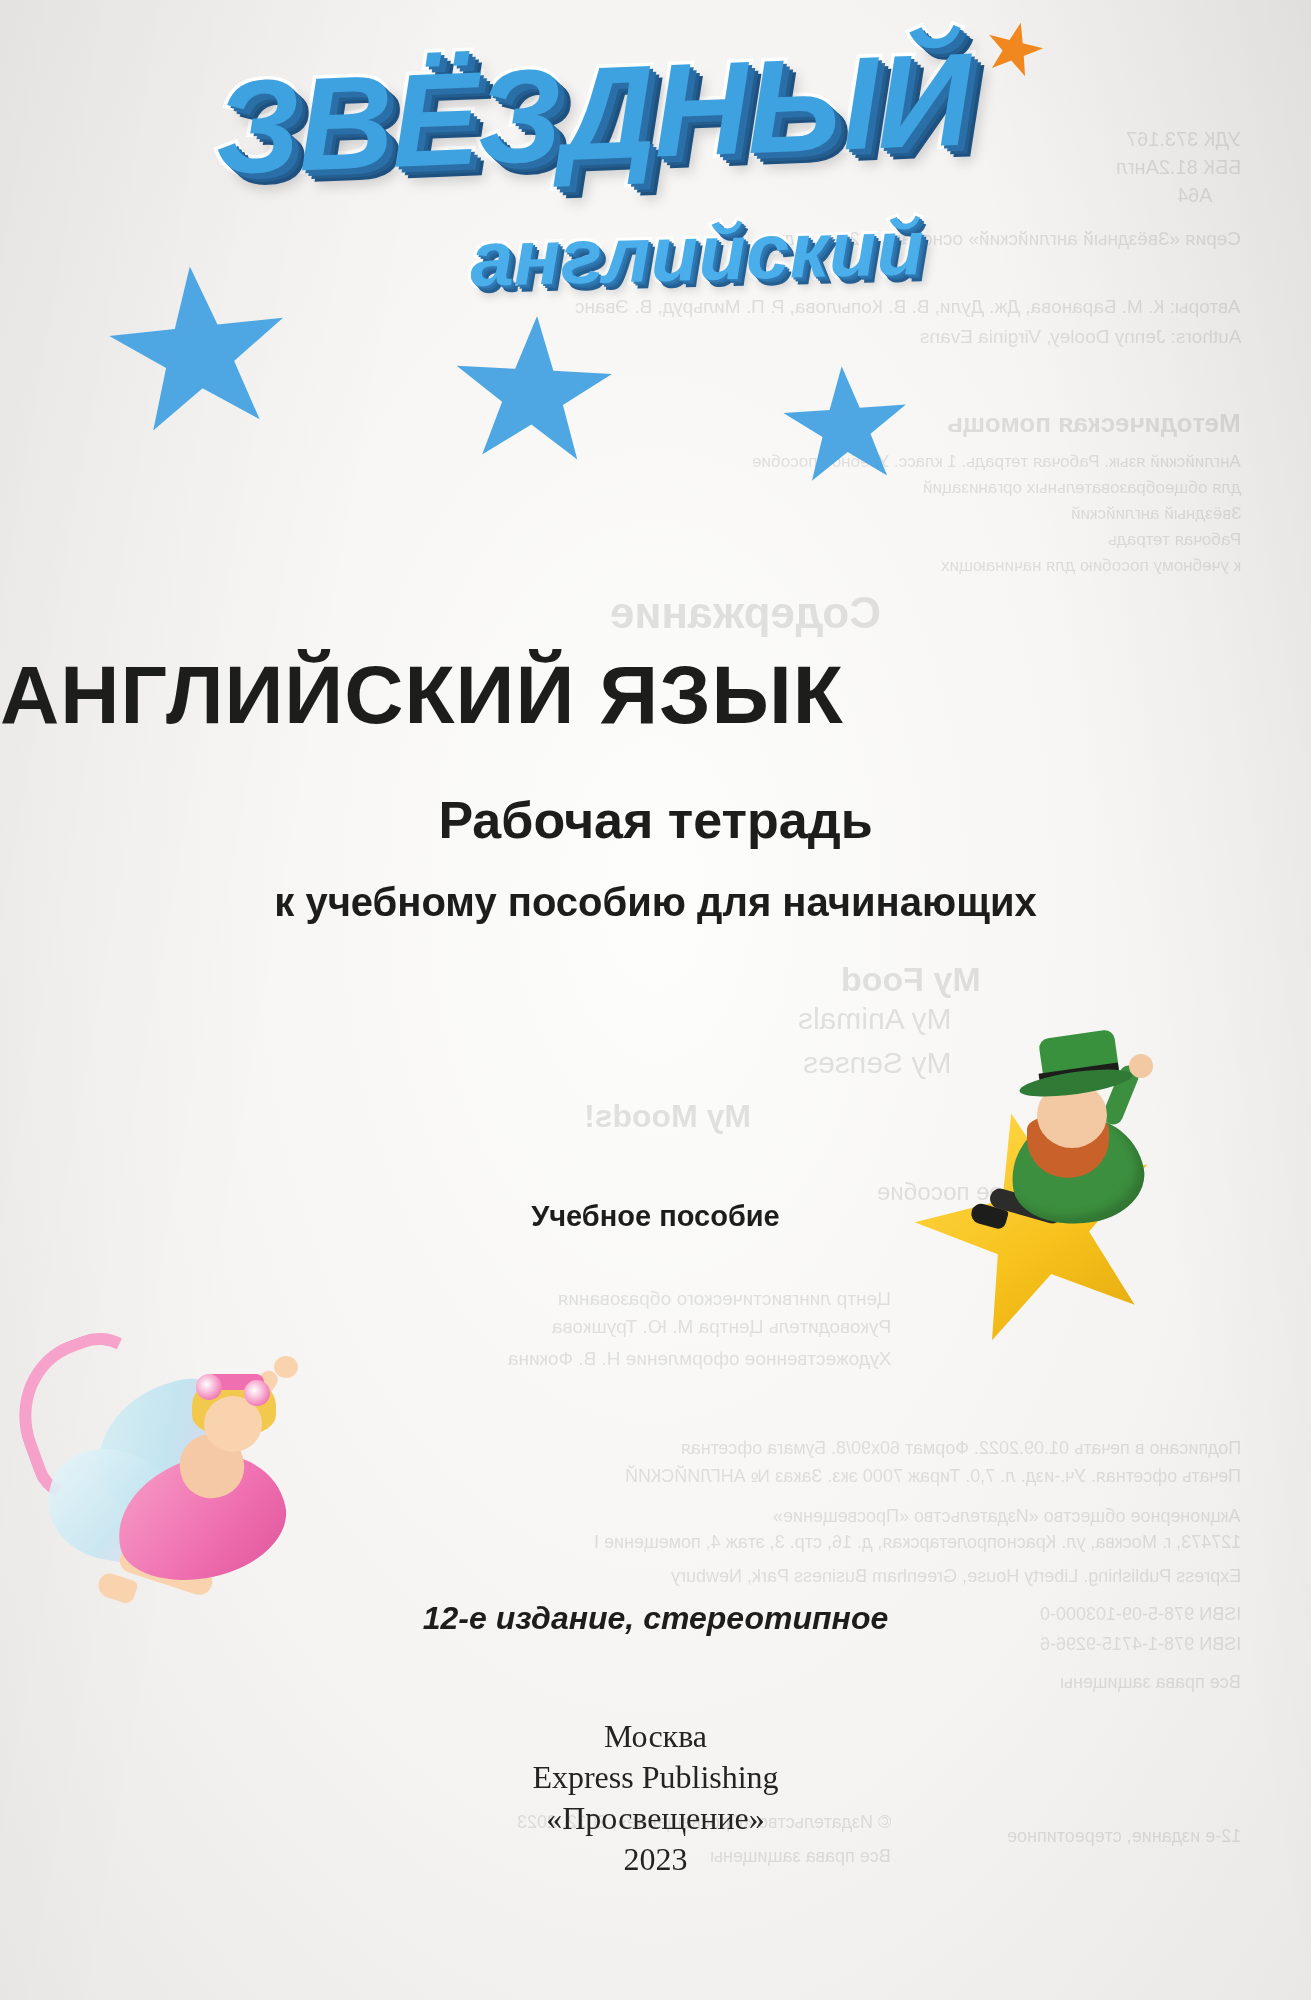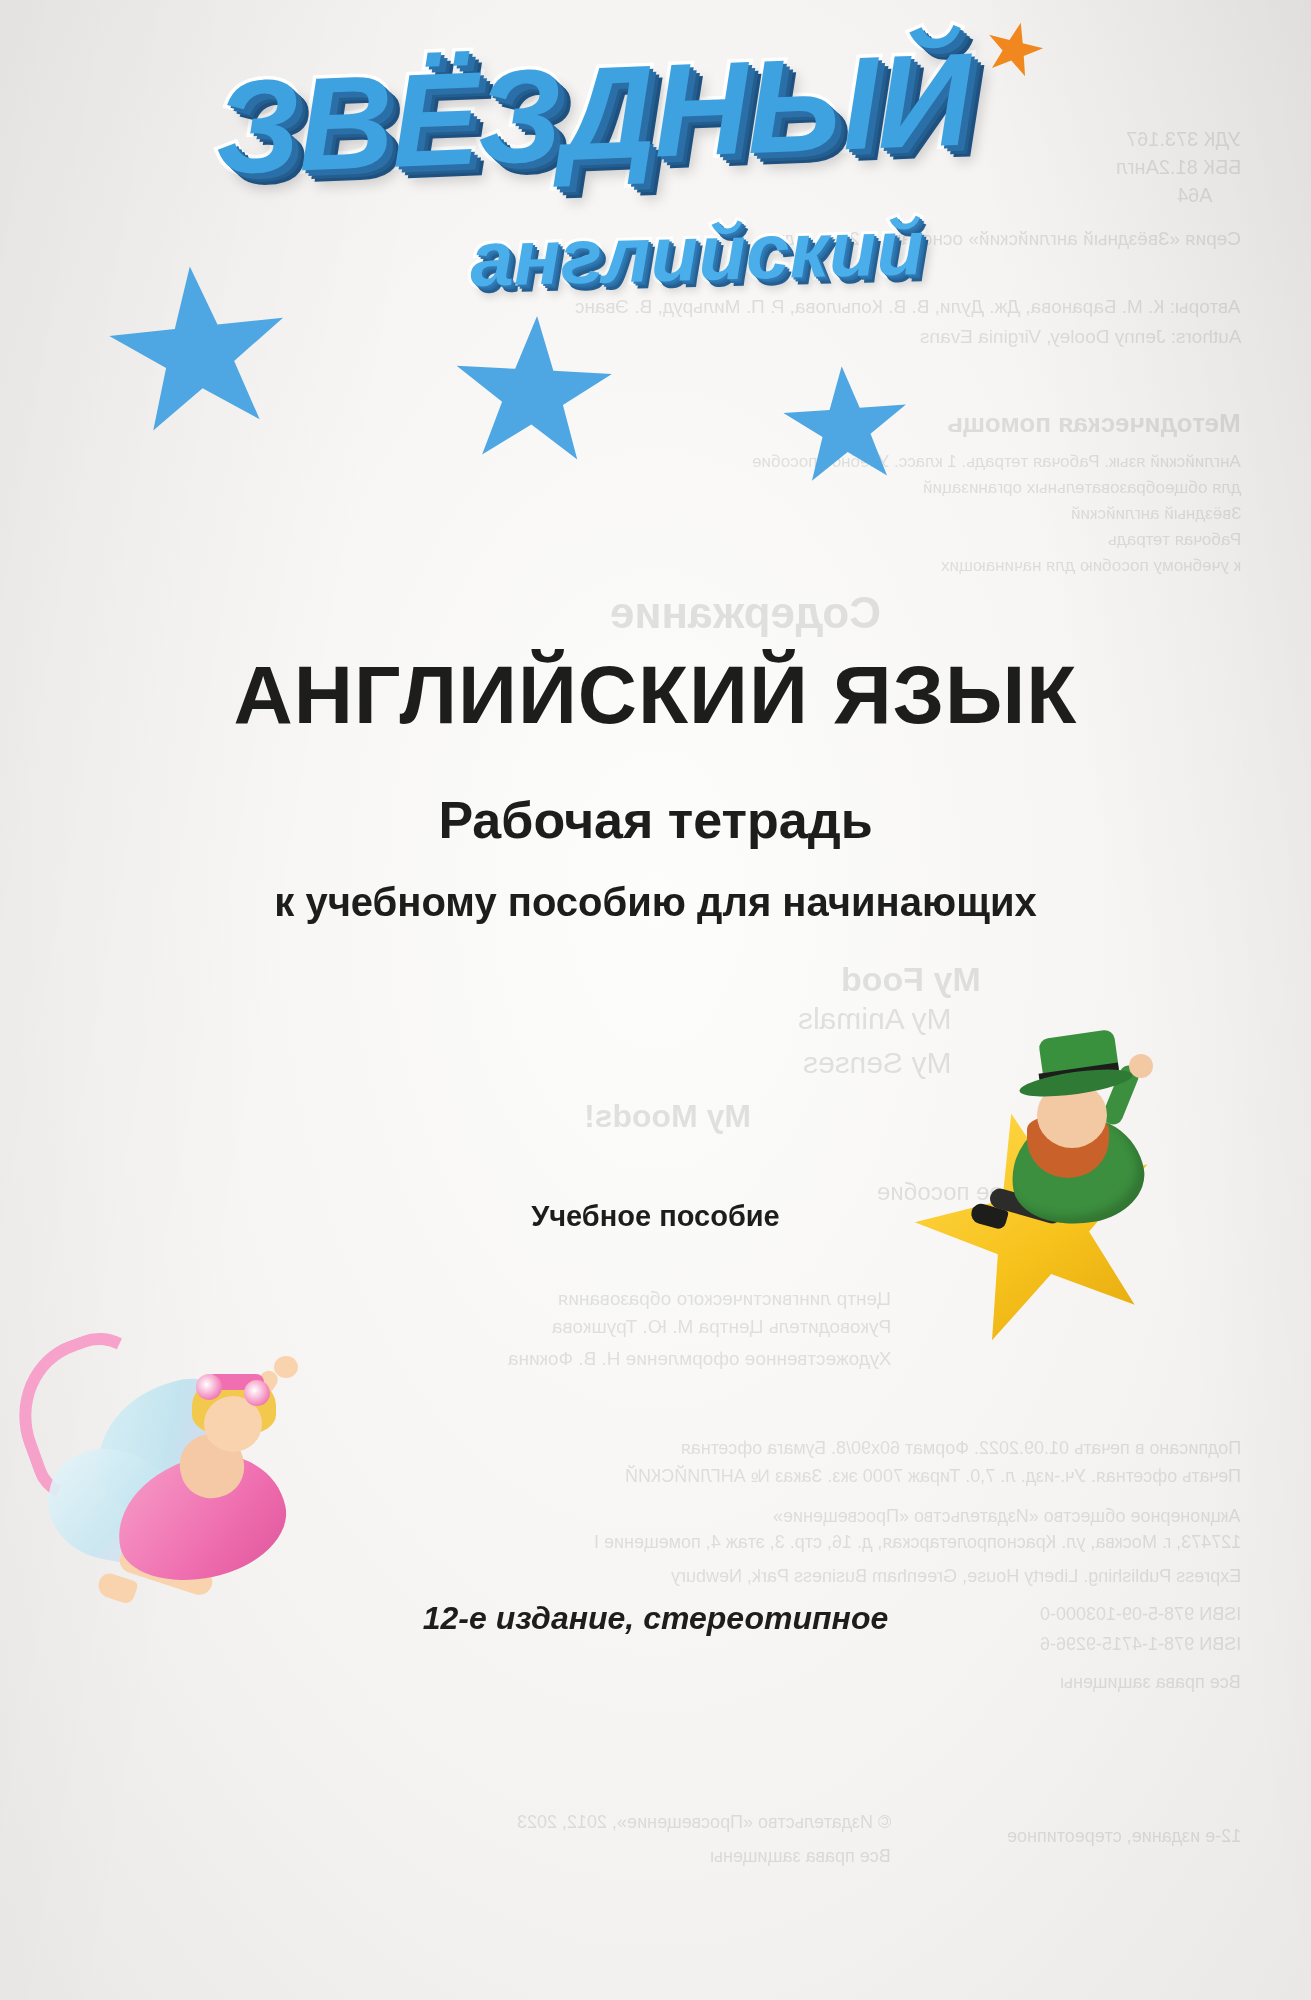--- a/index.html
+++ b/index.html
@@ -95,21 +95,20 @@
   }
   #star-big-left   { left: 108px; top: 266px; width: 182px; height: 176px; transform: rotate(-6deg); }
   #star-mid        { left: 452px; top: 316px; width: 162px; height: 156px; transform: rotate(3deg); }
   #star-right      { left: 782px; top: 366px; width: 128px; height: 124px; transform: rotate(-4deg); }
   #star-tiny-top   { left: 985px; top: 22px;  width: 58px;  height: 56px;  background: #f0881f; transform: rotate(14deg); }
 
   
   #title-main {
     position: absolute;
     left: 0; top: 648px; width: 1311px;
-    text-align: center;
     font-size: 82px;
     font-weight: bold;
     letter-spacing: 1px;
     color: #1d1d1b;
   }
   #title-sub {
     position: absolute;
     left: 0; top: 790px; width: 1311px;
     text-align: center;
     font-size: 52px;
@@ -417,20 +416,26 @@
   <div class="star" id="star-big-left"></div>
   <div class="star" id="star-mid"></div>
   <div class="star" id="star-right"></div>
 
   <div id="title-main">АНГЛИЙСКИЙ ЯЗЫК</div>
   <div id="title-sub">Рабочая тетрадь</div>
   <div id="title-sub2">к учебному пособию для начинающих</div>
   <div id="manual-type">Учебное пособие</div>
   <div id="edition">12-е издание, стереотипное</div>
 
+  <div id="imprint">
+    <div>Москва</div>
+    <div>Express Publishing</div>
+    <div>«Просвещение»</div>
+    <div>2023</div>
+  </div>
 
   <div id="leprechaun">
     <div id="lep-star"></div>
     <div id="lep-leg"></div>
     <div id="lep-shoe"></div>
     <div id="lep-body"></div>
     <div id="lep-arm"></div>
     <div id="lep-hand"></div>
     <div id="lep-beard"></div>
     <div id="lep-head"></div>

